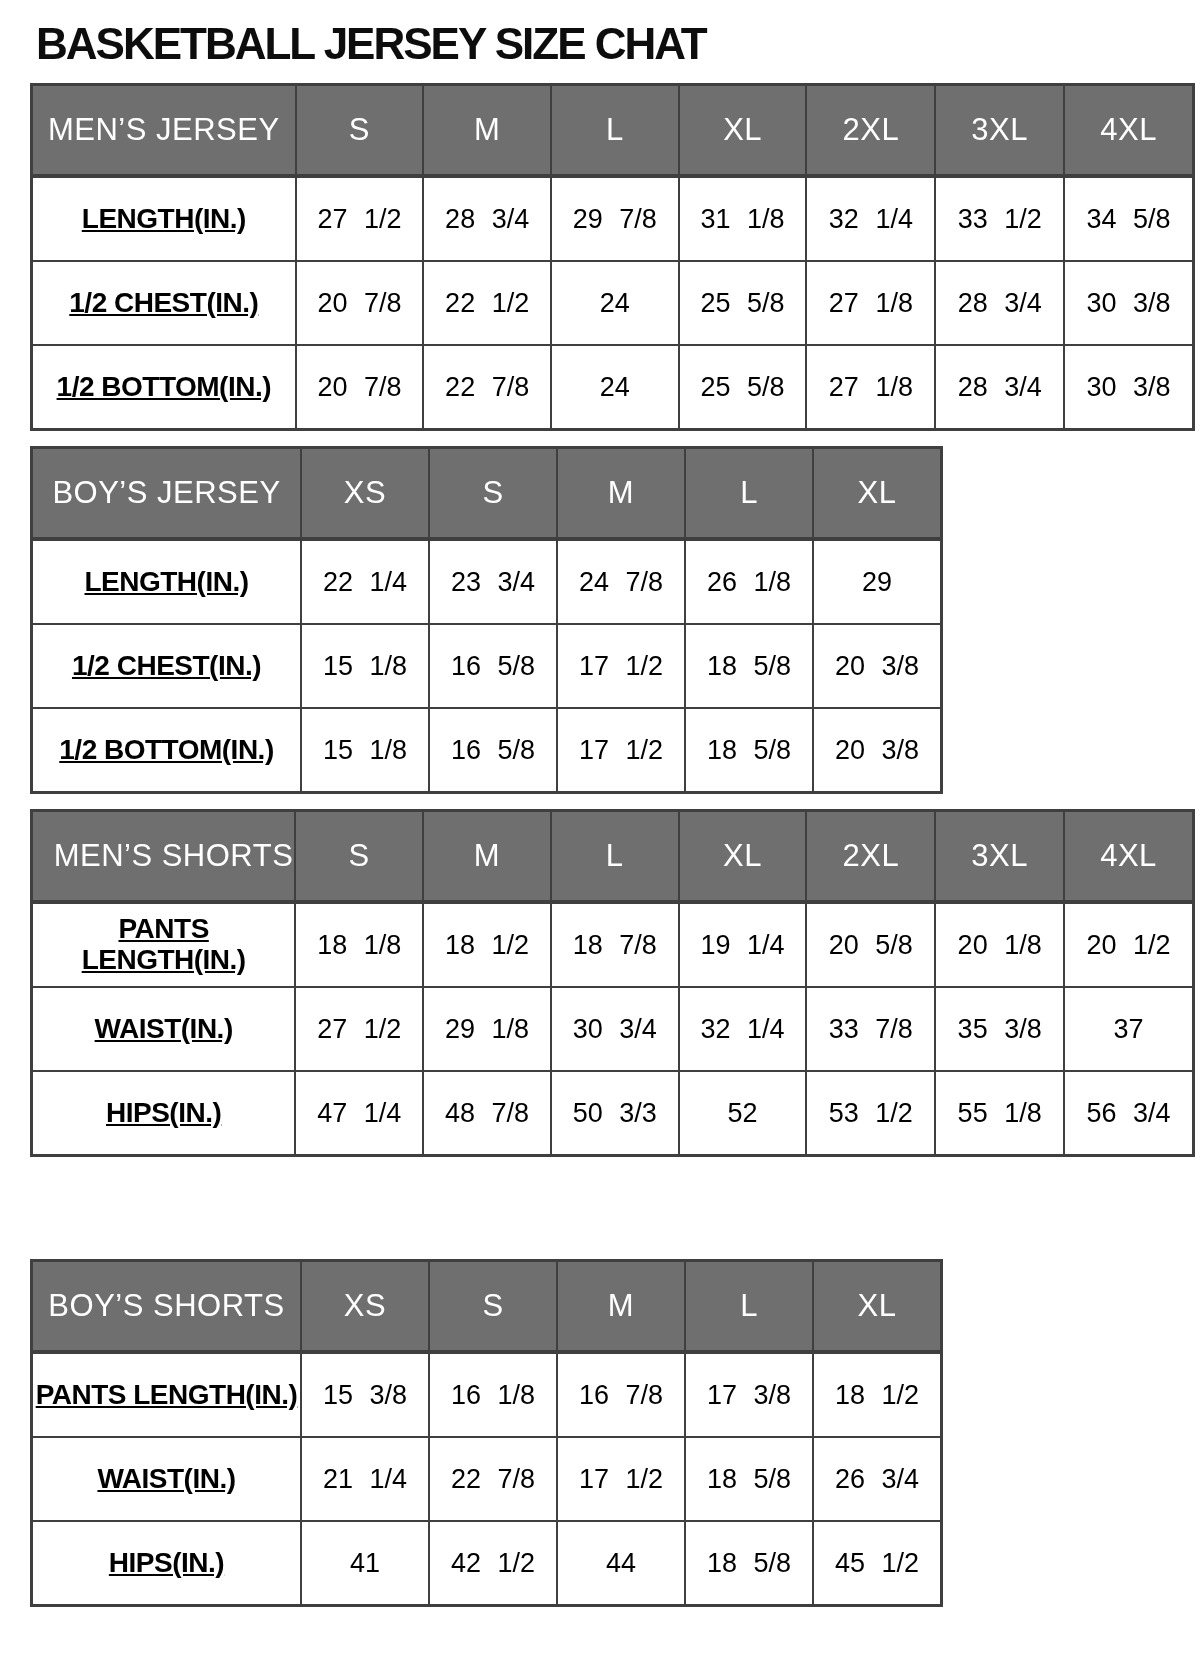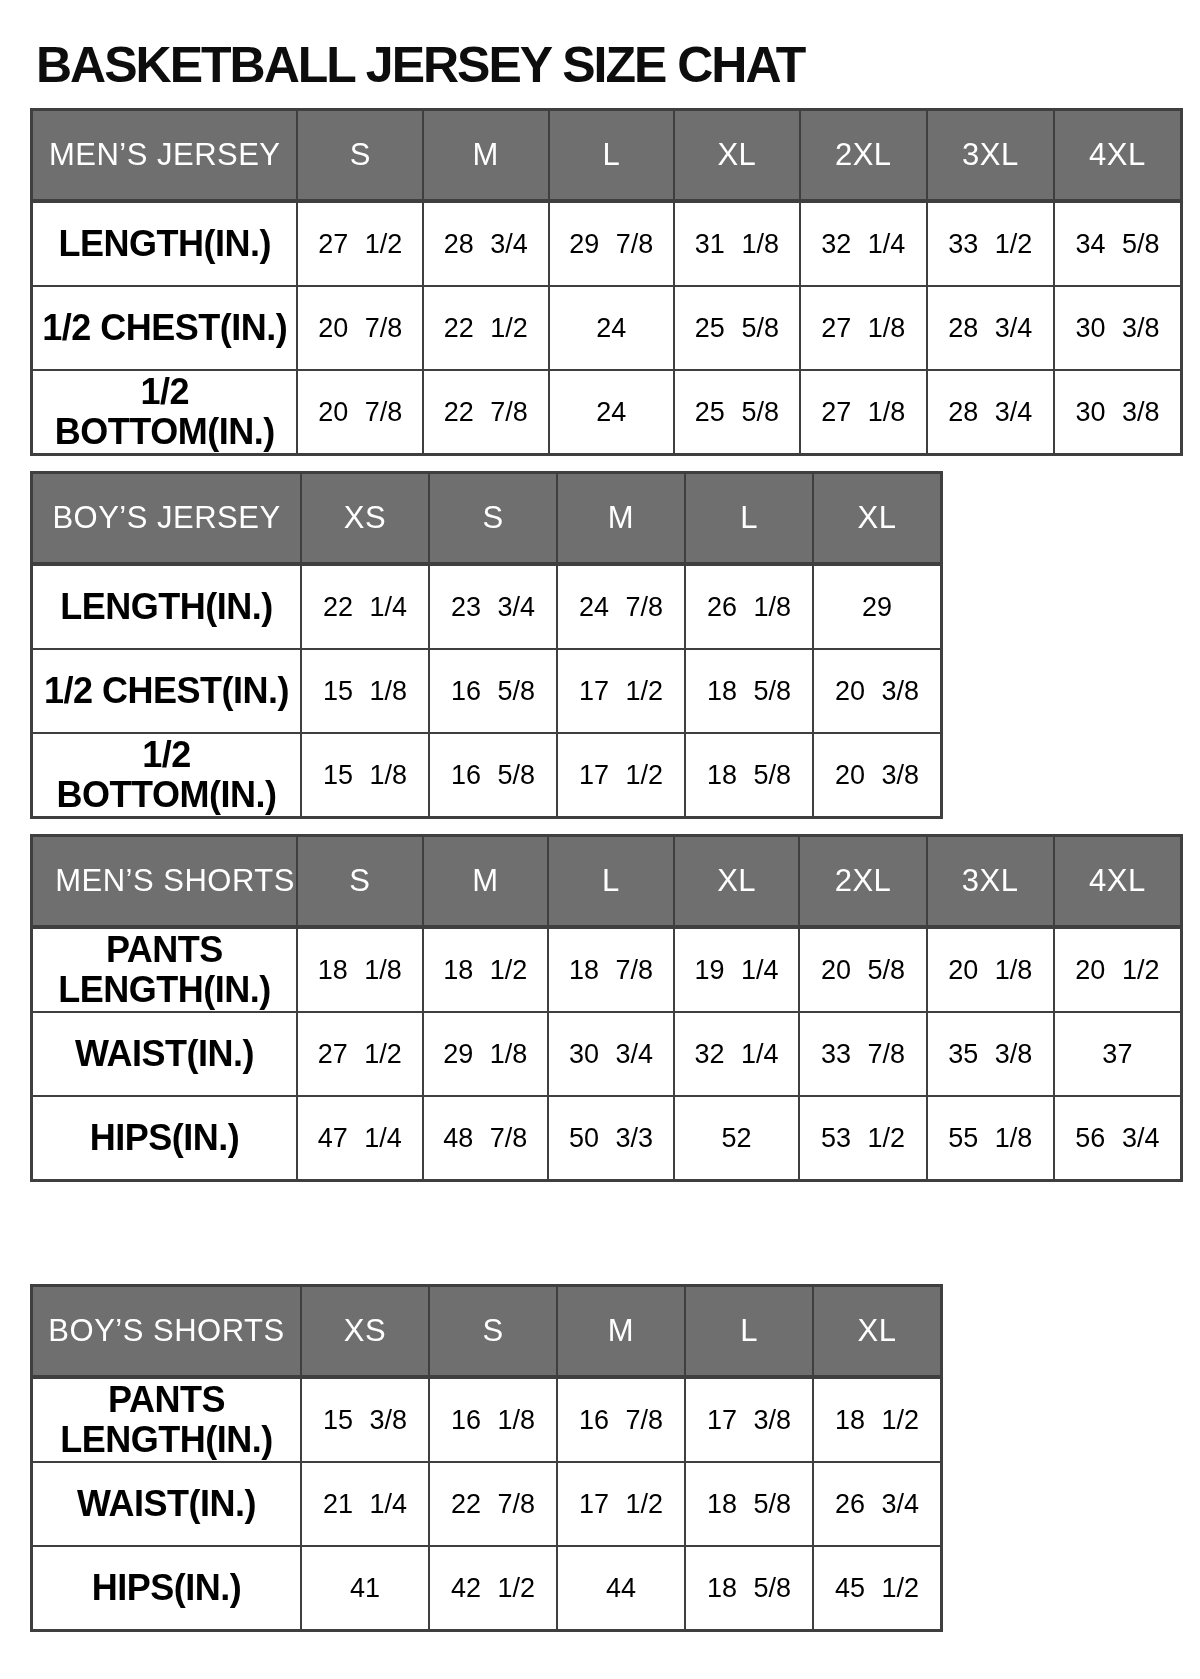--- a/index.html
+++ b/index.html
@@ -9,40 +9,40 @@
     font-family: "Liberation Sans", sans-serif;
     color: #111;
   }
   .page {
     width: 1200px;
     min-height: 1679px;
     box-sizing: border-box;
     padding: 12px 5px 30px 30px;
   }
   .page-title {
-    font-size: 50px;
+    font-size: 44px;
     font-weight: 700;
     letter-spacing: -2px;
-    margin: 24px 0 14px 6px;
+    margin: 7px 0 14px 6px;
     color: #0d0d0d;
     white-space: nowrap;
   }
   .note-text {
     color: var(--accent-red, #cb2026);
     font-size: 23px;
     font-weight: 700;
     line-height: 1.35;
     max-width: 790px;
     margin: 0 0 18px 6px;
     letter-spacing: 0.2px;
   }
   .size-table {
     border-collapse: collapse;
     table-layout: fixed;
-    margin: 0 12px 15px 0;
+    margin: 0 0 15px 0;
     border: 3px solid var(--border-col, #3f3f3f);
   }
   .size-table.boys-shorts { margin-top: 102px; }
   .size-table th, .size-table td {
     border: 2px solid var(--border-col, #3f3f3f);
     text-align: center;
     vertical-align: middle;
     overflow: hidden;
   }
   .size-table th {
@@ -56,24 +56,25 @@
   }
   .size-table td {
     background: #ffffff;
     height: 80px;
     font-size: 27px;
     color: #000;
   }
   .size-table td.value { word-spacing: 9px; }
   .size-table td.row-label {
     font-weight: 700;
-    font-size: 36px;
+    font-size: 28px;
     letter-spacing: -0.5px;
     line-height: 1.1;
     padding: 0 2px;
+    text-decoration: underline;
   }
 </style>
 </head>
 <body>
 
 <div class="page">
   <h1 class="page-title">BASKETBALL JERSEY SIZE CHAT</h1>
 
   <div>
       <table class="size-table mens-jersey">

